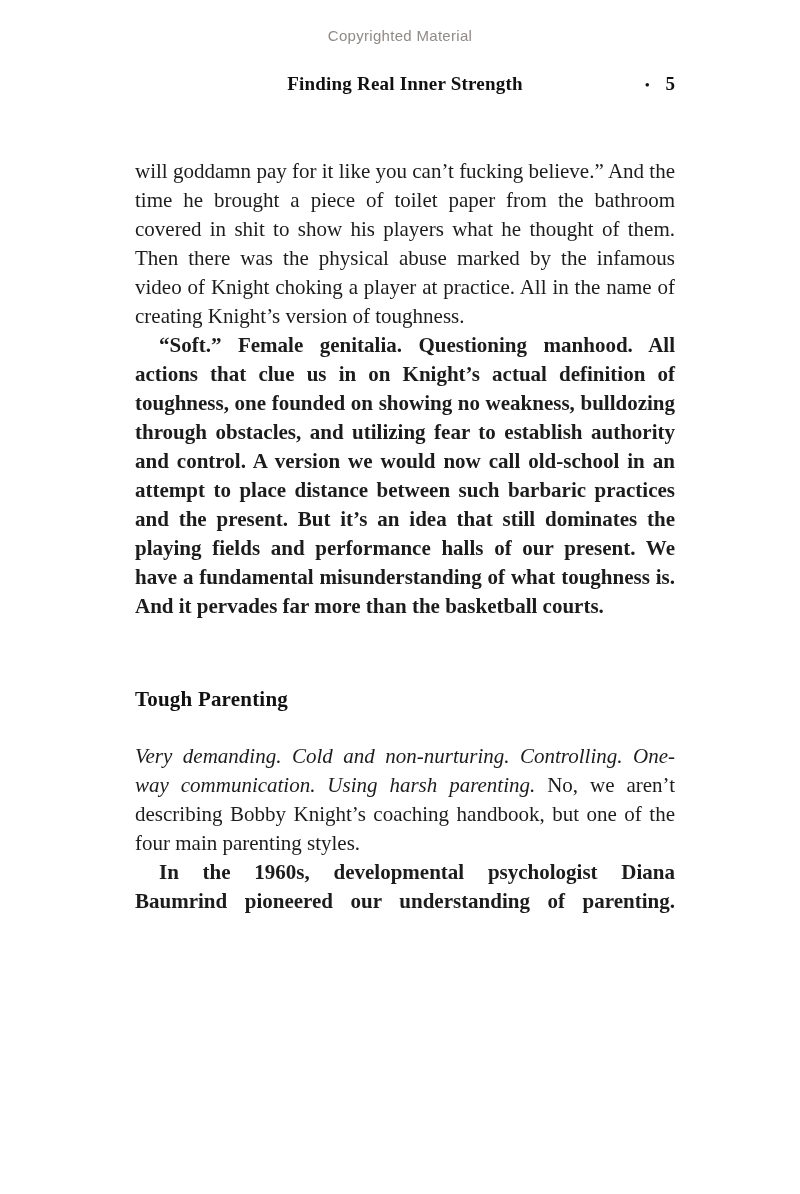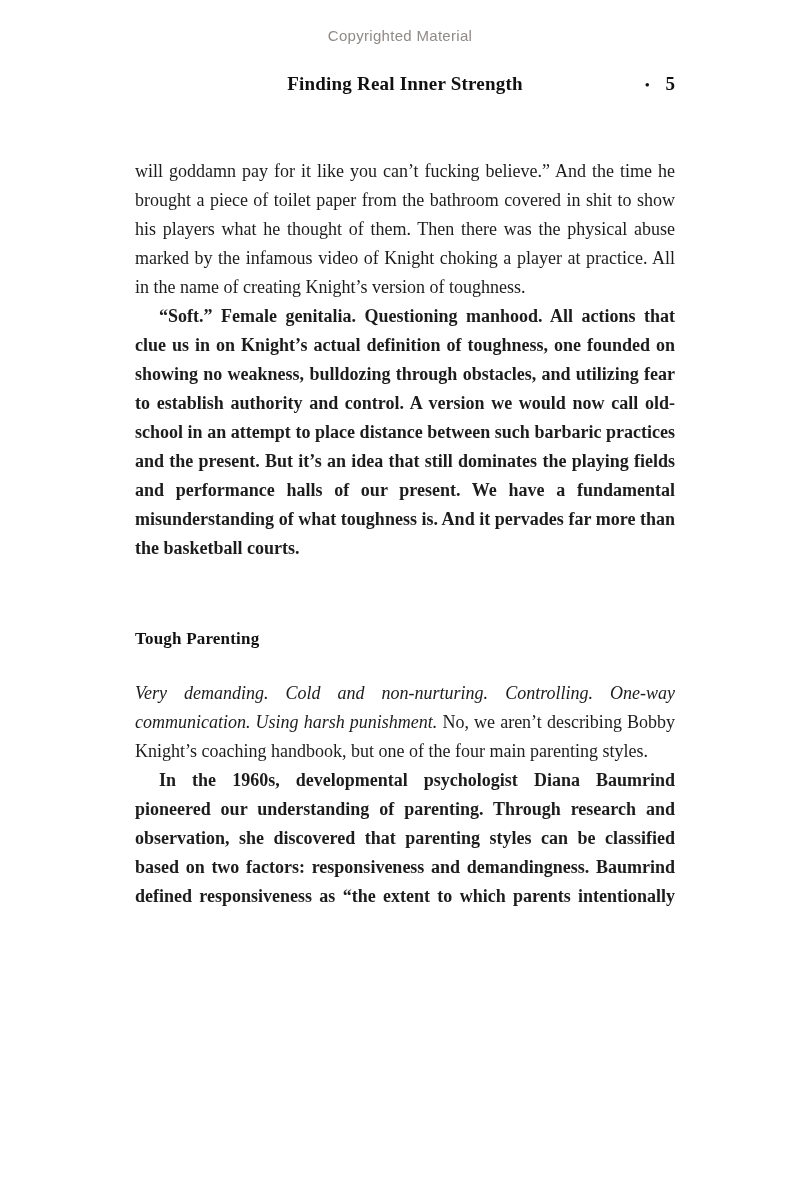--- a/index.html
+++ b/index.html
@@ -60,33 +60,33 @@
   }
 
   .body-text {
     position: absolute;
     top: 157px;
     left: 135px;
     width: 540px;
   }
   .para {
     margin: 0;
-    font-size: 18px;
+    font-size: 21px;
     line-height: 29px;
     text-align: justify;
     color: #1c1c1c;
   }
   .para.indent { text-indent: 24px; font-weight: bold; }
   .italic { font-style: italic; }
 
   .section-heading {
     margin: 0;
     padding-top: 66px;
     padding-bottom: 30px;
-    font-size: 17px;
+    font-size: 21px;
     font-weight: bold;
     color: #111111;
     text-align: left;
     letter-spacing: 0.2px;
   }
 </style>
 </head>
 <body>
 
 <div class="book-page">
@@ -101,21 +101,21 @@
   </div>
 
   <div class="body-text">
 
     <p class="para">will goddamn pay for it like you can’t fucking believe.” And the time he brought a piece of toilet paper from the bathroom covered in shit to show his players what he thought of them. Then there was the physical abuse marked by the infamous video of Knight choking a player at practice. All in the name of creating Knight’s version of toughness.</p>
 
     <p class="para indent">“Soft.” Female genitalia. Questioning manhood. All actions that clue us in on Knight’s actual definition of toughness, one founded on showing no weakness, bulldozing through obstacles, and utilizing fear to establish authority and control. A version we would now call old-school in an attempt to place distance between such barbaric practices and the present. But it’s an idea that still dominates the playing fields and performance halls of our present. We have a fundamental misunderstanding of what toughness is. And it pervades far more than the basketball courts.</p>
 
     <h2 class="section-heading">Tough Parenting</h2>
 
-    <p class="para"><span class="italic">Very demanding. Cold and non-nurturing. Controlling. One-way communication. Using harsh punishment.</span><span> No, we aren’t describing Bobby Knight’s coaching handbook, but one of the four main parenting styles.</span></p>
+    <p class="para"><span class="italic">Very demanding. Cold and non-nurturing. Controlling. One-way communication. Using harsh parenting.</span><span> No, we aren’t describing Bobby Knight’s coaching handbook, but one of the four main parenting styles.</span></p>
 
     <p class="para indent">In the 1960s, developmental psychologist Diana Baumrind pioneered our understanding of parenting. Through research and observation, she discovered that parenting styles can be classified based on two factors: responsiveness and demandingness. Baumrind defined responsiveness as “the extent to which parents intentionally foster individuality, self-regulation, and self-assertion by being attuned, supportive, and acquiescent to children’s special needs and demands.” In other words, how well do parents respond</p>
 
   </div>
 
   <div class="copyright-notice copyright-bottom">Copyrighted Material</div>
 
 </div>
 
 </body></html>

